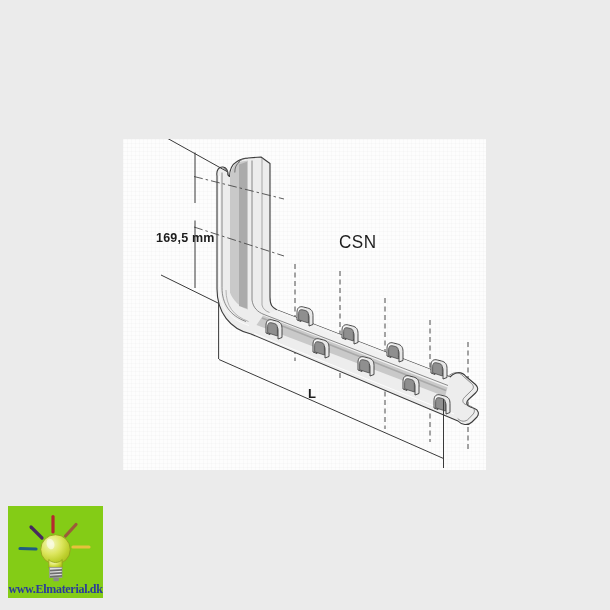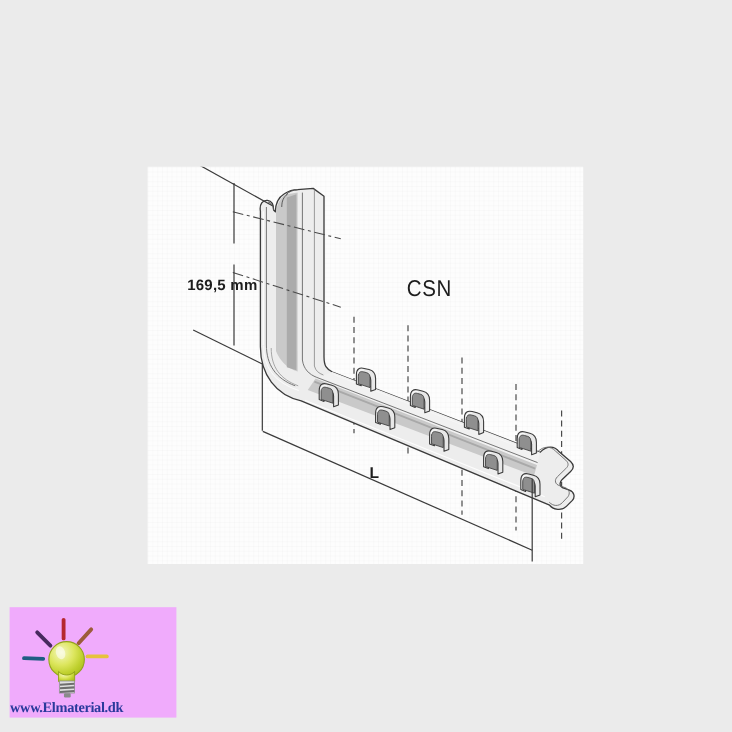--- a/index.html
+++ b/index.html
@@ -20,22 +20,21 @@
     background-size:4px 4px;
   }
   .panel svg{position:absolute;left:0;top:0;}
   .lbl{position:absolute;color:#1d1d1d;white-space:nowrap;}
   .lbl.dim-h{left:33px;top:66px;font-size:12.5px;font-weight:700;letter-spacing:.2px;margin-top:26px;}
   .lbl.csn{left:216px;top:92px;font-size:19px;font-weight:500;transform:scaleX(.9);transform-origin:left top;letter-spacing:.5px;}
   .lbl.dim-l{left:180px;top:247px;width:18px;text-align:center;font-size:13px;font-weight:700;}
   
   .logo{
     position:absolute;left:8px;top:506px;width:95px;height:92px;
-    background:#f0abfc;
-    padding-left:44px;
+    background:#84cc16;
   }
   .logo svg{position:absolute;left:0;top:0;}
   .logo-text{
     position:absolute;left:0;bottom:1px;width:95px;text-align:center;
     font-family:"Liberation Serif", serif;font-weight:700;font-size:12px;
     letter-spacing:-0.3px;color:#2a3a9c;
   }
 </style>
 </head>
 <body>

